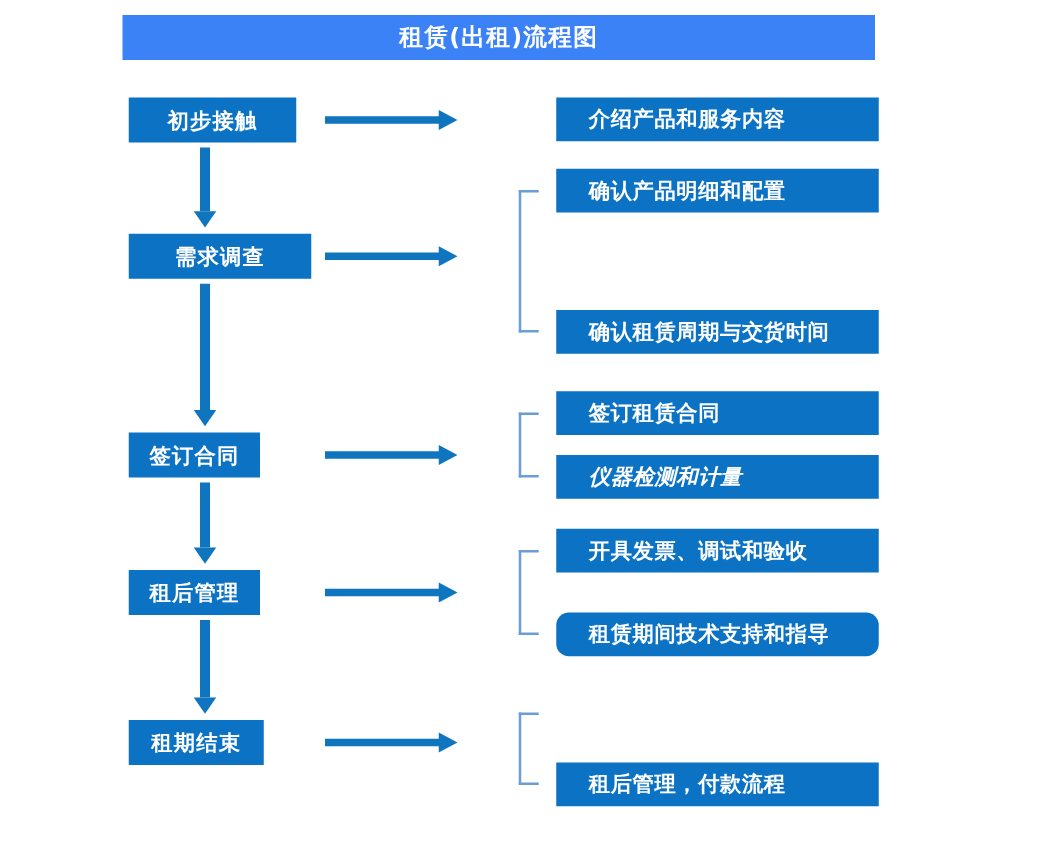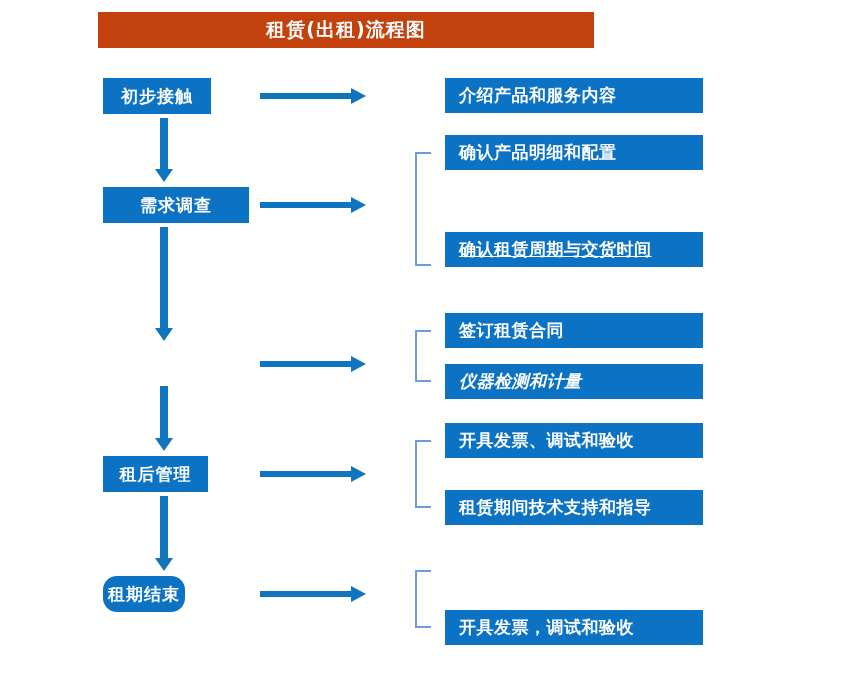--- a/index.html
+++ b/index.html
@@ -16,23 +16,23 @@
     height: 688px;
     background: #ffffff;
     overflow: hidden;
   }
 
   
   .title-bar {
     position: absolute;
     left: 98px;
     top: 12px;
-    width: 496px;
+    width: 602px;
     height: 36px;
-    background: #c2410c;
+    background: #3b82f6;
     color: #ffffff;
     font-size: 19px;
     font-weight: bold;
     display: flex;
     align-items: center;
     justify-content: center;
     letter-spacing: 1px;
   }
 
   
@@ -46,21 +46,21 @@
     box-sizing: border-box;
   }
   .box.stage {
     justify-content: center;
     font-size: 17px;
     height: 36px;
     letter-spacing: 1px;
   }
   .box.detail {
     justify-content: flex-start;
-    padding-left: 14px;
+    padding-left: 26px;
     font-size: 17px;
     height: 35px;
     letter-spacing: 0.5px;
     left: 445px;
     width: 258px;
   }
 
   
   .h-arrow {
     position: absolute;
@@ -121,24 +121,25 @@
     box-sizing: border-box;
   }
 </style>
 </head>
 <body>
 
 <div id="canvas">
 
   <div class="title-bar">租赁(出租)流程图</div>
 
-  <div class="box stage" style="left:103px; top:78px; width:108px;">初步接触</div>
+  <div class="box stage" style="left:103px; top:78px; width:134px;">初步接触</div>
   <div class="box stage" style="left:103px; top:187px; width:146px;">需求调查</div>
+  <div class="box stage" style="left:103px; top:346px; width:105px;">签订合同</div>
   <div class="box stage" style="left:103px; top:456px; width:105px;">租后管理</div>
-  <div class="box stage" style="left:103px; top:576px; width:82px;border-radius:14px;">租期结束</div>
+  <div class="box stage" style="left:103px; top:576px; width:108px;">租期结束</div>
 
   <div class="v-arrow" style="top:118px; height:64px;">
     <div class="shaft" style="height:51px;"></div>
     <div class="head"></div>
   </div>
   <div class="v-arrow" style="top:227px; height:114px;">
     <div class="shaft" style="height:101px;"></div>
     <div class="head"></div>
   </div>
   <div class="v-arrow" style="top:386px; height:65px;">
@@ -172,23 +173,23 @@
   </div>
 
   <div class="bracket" style="top:152px; height:114px;"></div>
   <div class="bracket" style="top:330px; height:52px;"></div>
   <div class="bracket" style="top:440px; height:68px;"></div>
   <div class="bracket" style="top:570px; height:58px;"></div>
 
   <div class="box detail" style="top:78px;">介绍产品和服务内容</div>
 
   <div class="box detail" style="top:135px;">确认产品明细和配置</div>
-  <div class="box detail" style="top:232px;text-decoration:underline;">确认租赁周期与交货时间</div>
+  <div class="box detail" style="top:248px;">确认租赁周期与交货时间</div>
 
   <div class="box detail" style="top:313px;">签订租赁合同</div>
   <div class="box detail" style="top:364px;font-style:italic;">仪器检测和计量</div>
 
   <div class="box detail" style="top:423px;">开具发票、调试和验收</div>
-  <div class="box detail" style="top:490px;">租赁期间技术支持和指导</div>
+  <div class="box detail" style="top:490px;border-radius:10px;">租赁期间技术支持和指导</div>
 
-  <div class="box detail" style="top:610px;">开具发票，调试和验收</div>
+  <div class="box detail" style="top:610px;">租后管理，付款流程</div>
 
 </div>
 
 </body></html>

